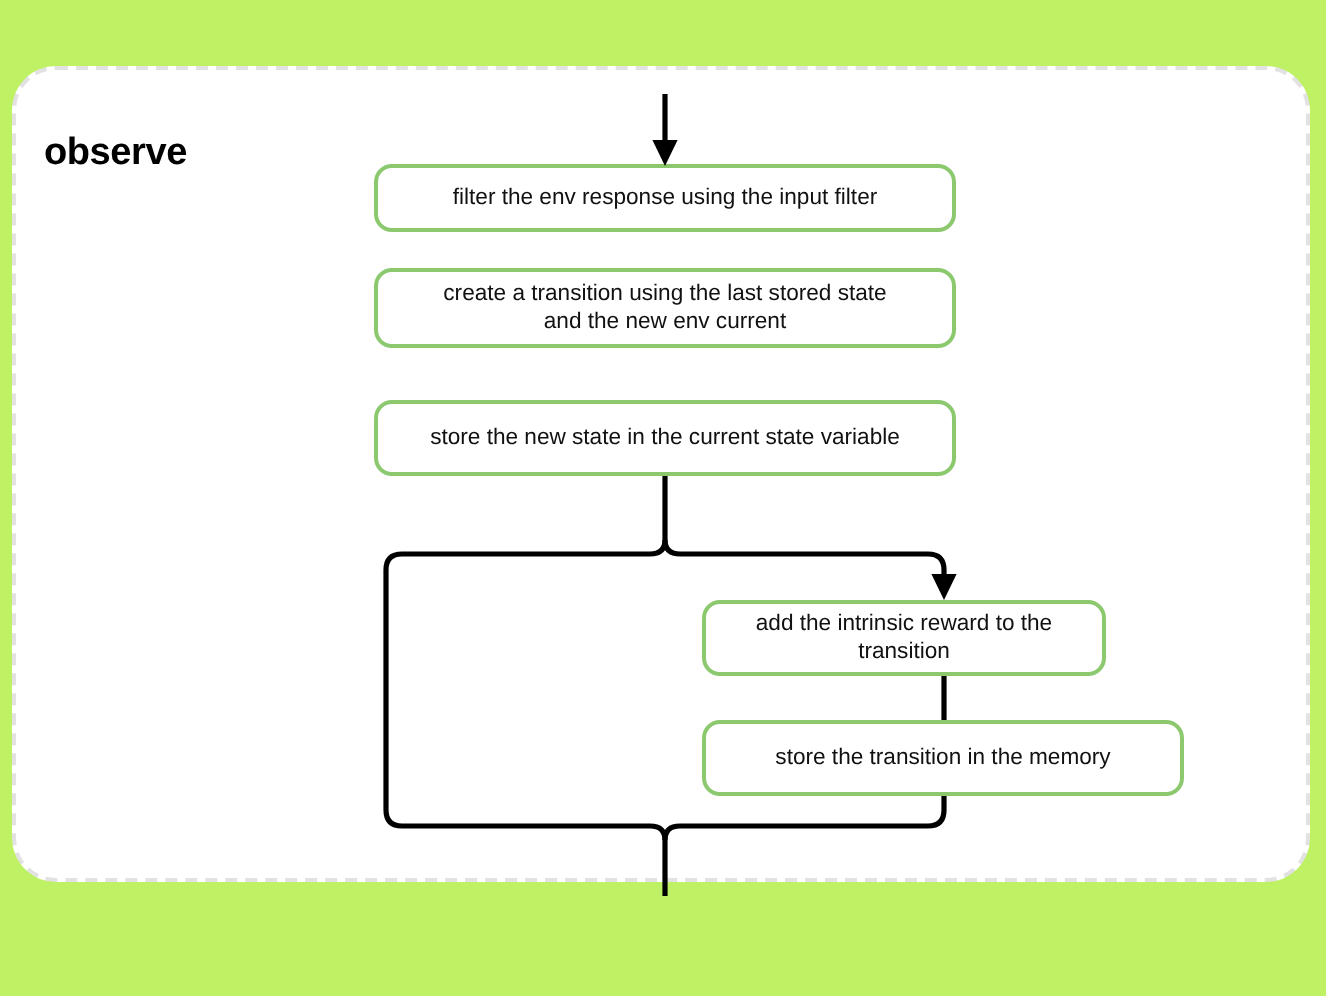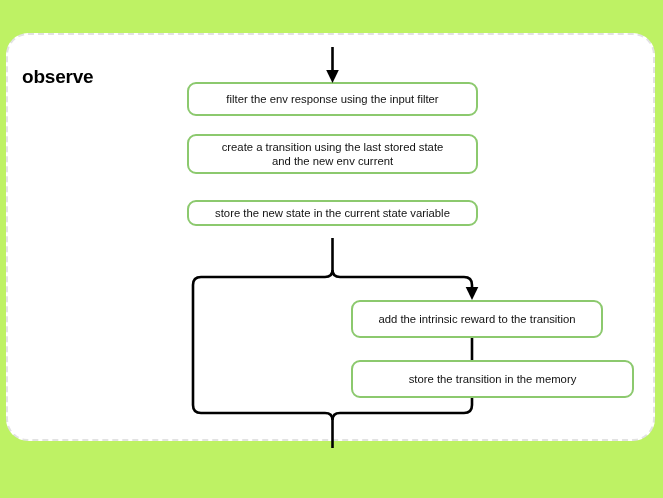--- a/index.html
+++ b/index.html
@@ -85,25 +85,25 @@
 <div id="canvas">
 
   <div class="scope-box"></div>
 
   <div class="scope-title">observe</div>
 
   <div class="node" style="left:187px; top:82px; width:291px; height:34px;">filter the env response using the input filter</div>
 
   <div class="node" style="left:187px; top:134px; width:291px; height:40px;">create a transition using the last stored state and the new env current</div>
 
-  <div class="node" style="left:187px; top:200px; width:291px; height:26px;">store the new state in the current state variable</div>
+  <div class="node" style="left:187px; top:200px; width:291px; height:38px;">store the new state in the current state variable</div>
 
-  <div class="node" style="left:351px; top:300px; width:252px; height:38px;">add the intrinsic reward to the transition</div>
+  <div class="node" style="left:351px; top:300px; width:202px; height:38px;">add the intrinsic reward to the transition</div>
 
-  <div class="node" style="left:351px; top:360px; width:283px; height:38px;">store the transition in the memory</div>
+  <div class="node" style="left:351px; top:360px; width:241px; height:38px;">store the transition in the memory</div>
 
 
   <svg id="wires" viewBox="0 0 663 498">
 
     <line x1="332.5" y1="47" x2="332.5" y2="74"></line>
     <polygon points="332.5,83 326.2,70 338.8,70"></polygon>
 
     <line x1="332.5" y1="238" x2="332.5" y2="270"></line>
 
     <path d="M 332.5 270 Q 332.5 277 325 277 L 201 277 Q 193 277 193 285 L 193 405 Q 193 413 201 413 L 325 413 Q 332.5 413 332.5 420"></path>

